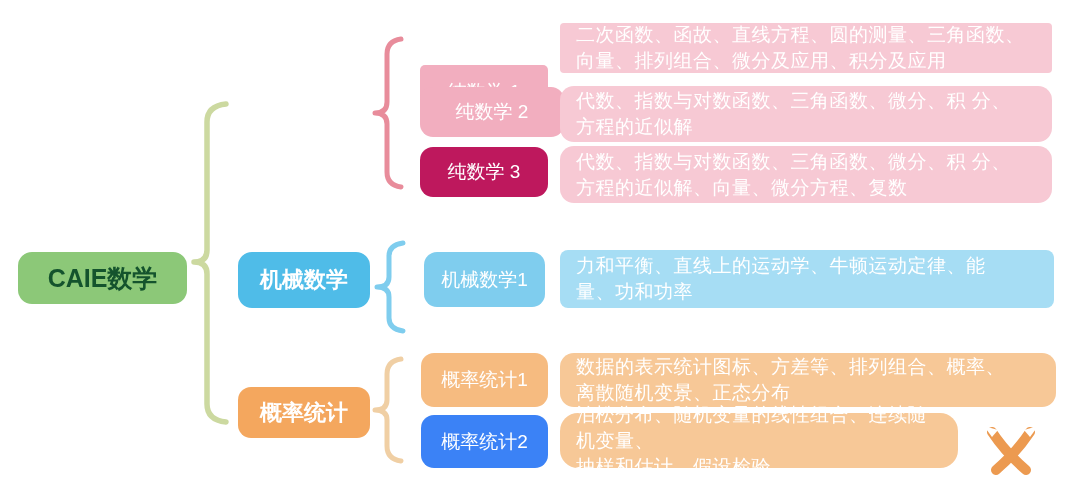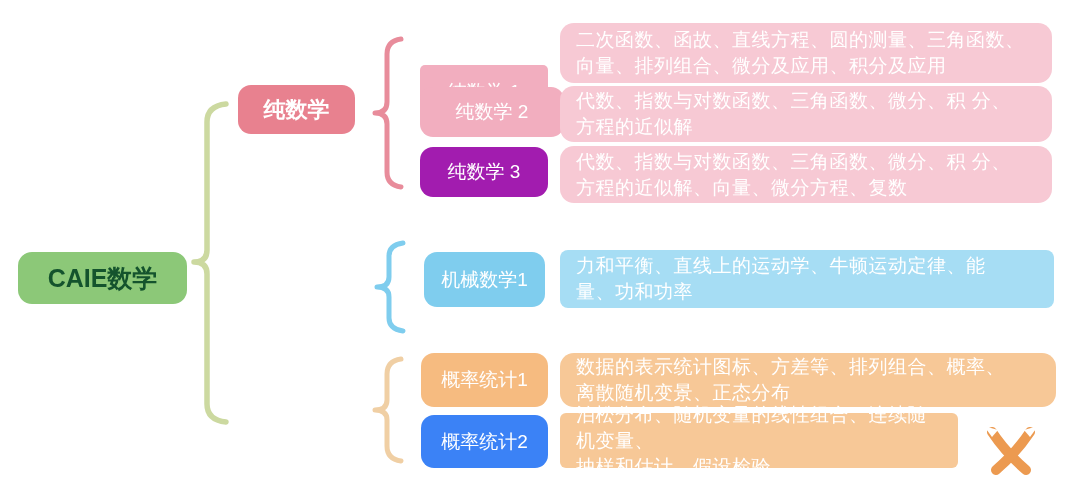--- a/index.html
+++ b/index.html
@@ -24,53 +24,54 @@
   #mech-node {left:238px;top:252px;width:132px;height:56px;background:#4FBCE8;border-radius:14px;font-size:22px;font-weight:bold;}
   #stats-node{left:238px;top:387px;width:132px;height:51px;background:#F4A75E;border-radius:13px;font-size:22px;font-weight:bold;}
 
   #brace-pure {left:370px;top:34px;}
   #brace-mech {left:372px;top:238px;}
   #brace-stats{left:370px;top:354px;}
 
   
   #pure1-label {left:420px;top:23px; width:128px;height:54px;background:#F2AEBF;border-radius:5px;font-size:19px;margin-top:42px;}
   #pure2-label {left:420px;top:87px; width:144px;height:50px;background:#F2AEBF;border-radius:13px;font-size:19px;}
-  #pure3-label {left:420px;top:147px;width:128px;height:50px;background:#a21caf;border-radius:13px;font-size:19px;}
+  #pure3-label {left:420px;top:147px;width:128px;height:50px;background:#be185d;border-radius:13px;font-size:19px;}
   #mech1-label {left:424px;top:252px;width:121px;height:55px;background:#7FCDEE;border-radius:13px;font-size:19px;text-align:right;}
   #stats1-label{left:421px;top:353px;width:127px;height:54px;background:#F6BB80;border-radius:13px;font-size:19px;}
   #stats2-label{left:421px;top:415px;width:127px;height:53px;background:#3b82f6;border-radius:13px;font-size:19px;}
 
   
-  #pure1-desc {left:560px;top:23px; width:492px;height:60px;background:#F7C9D4;border-radius:14px;}
+  #pure1-desc {left:560px;top:23px; width:492px;height:50px;background:#F7C9D4;border-radius:4px;}
   #pure2-desc {left:560px;top:86px; width:492px;height:56px;background:#F7C9D4;border-radius:14px;}
   #pure3-desc {left:560px;top:146px;width:492px;height:57px;background:#F7C9D4;border-radius:14px;}
   #mech1-desc {left:560px;top:250px;width:494px;height:58px;background:#A6DDF4;border-radius:8px;}
   #stats1-desc{left:560px;top:353px;width:496px;height:54px;background:#F7C897;border-radius:14px;}
-  #stats2-desc{left:560px;top:413px;width:398px;height:55px;background:#F7C897;border-radius:6px;}
+  #stats2-desc{left:560px;top:413px;width:398px;height:55px;background:#F7C897;border-radius:18px;}
 
   
   .watermark{position:absolute;left:980px;top:420px;width:110px;height:59px;}
   .wm-logo{position:absolute;left:0;top:2px;}
   .wm-brand{position:absolute;left:58px;top:18px;width:60px;color:#ffffff;
             font-size:17px;font-weight:bold;white-space:nowrap;}
   .wm-sub{position:absolute;left:60px;top:40px;color:#ffffff;font-size:11px;
           font-weight:bold;letter-spacing:3px;white-space:nowrap;margin-left:38px;}
 </style>
 </head>
 <body>
 
 <div class="canvas">
 
   <div class="node" id="root-node">CAIE数学</div>
 
   <svg class="brace" id="brace-root" width="44" height="330" viewBox="0 0 44 330">
     <path d="M 38 6 Q 19 8, 19 24 L 19 152 Q 19 164, 6 164 Q 19 164, 19 176 L 19 306 Q 19 322, 38 324" stroke="#CCD9A0" stroke-width="5.5"></path>
   </svg>
 
-  <div class="node" id="pure-node">纯数学</div>
+  <div class="node" id="mech-node">机械数学</div>
+  <div class="node" id="stats-node">概率统计</div>
 
   <svg class="brace" id="brace-pure" width="36" height="158" viewBox="0 0 36 158">
     <path d="M 31 5 Q 17 7, 17 20 L 17 68 Q 17 79, 5 79 Q 17 79, 17 90 L 17 138 Q 17 151, 31 153" stroke="#E88C9B" stroke-width="5"></path>
   </svg>
   <svg class="brace" id="brace-mech" width="36" height="98" viewBox="0 0 36 98">
     <path d="M 31 5 Q 17 7, 17 18 L 17 39 Q 17 49, 5 49 Q 17 49, 17 59 L 17 80 Q 17 91, 31 93" stroke="#7FCDEE" stroke-width="5"></path>
   </svg>
   <svg class="brace" id="brace-stats" width="36" height="112" viewBox="0 0 36 112">
     <path d="M 31 5 Q 17 7, 17 20 L 17 46 Q 17 56, 5 56 Q 17 56, 17 66 L 17 92 Q 17 105, 31 107" stroke="#F0CFA4" stroke-width="5"></path>
   </svg>

